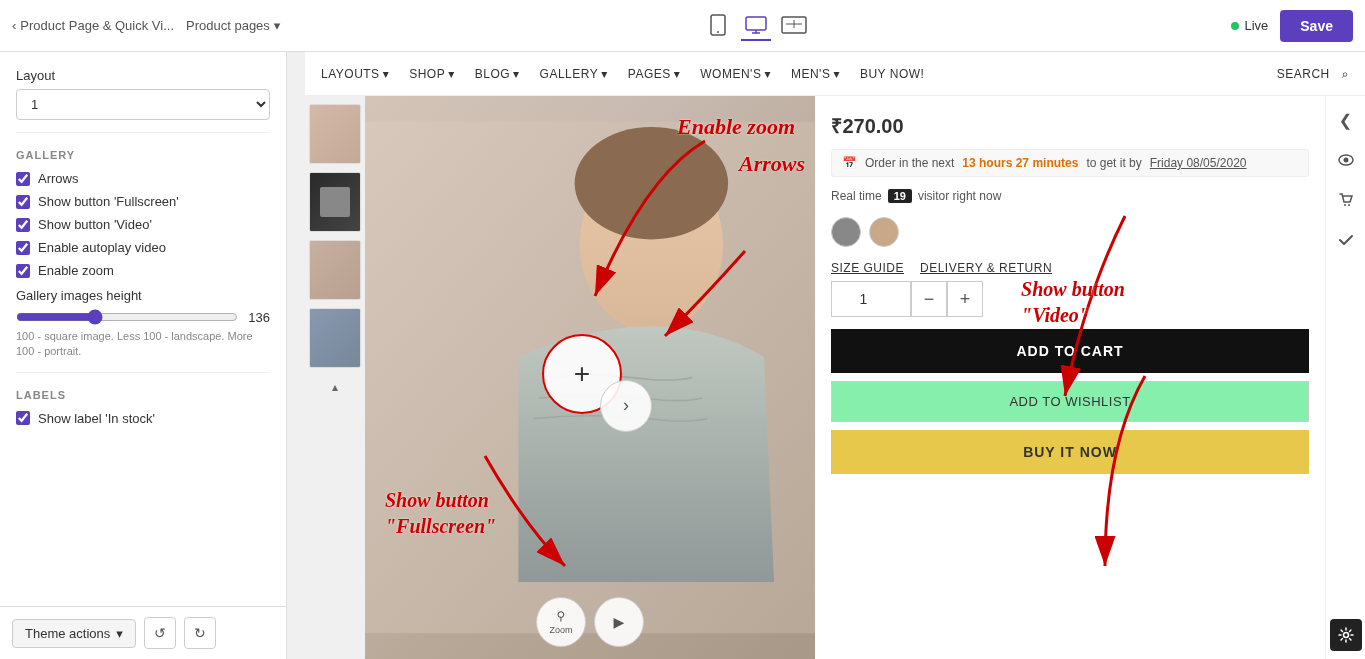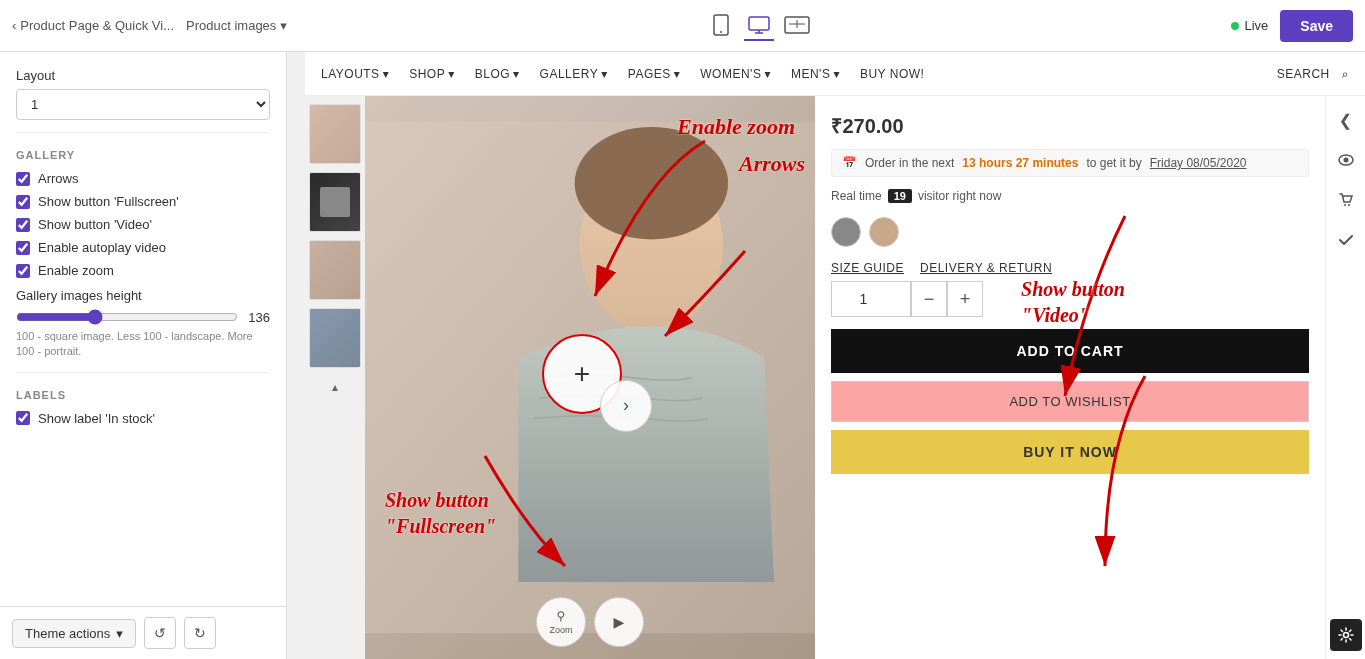--- a/index.html
+++ b/index.html
@@ -150,21 +150,21 @@
     .qty-btn {
       width: 36px; height: 36px; border: 1px solid #ccc; background: #fff;
       font-size: 18px; cursor: pointer; display: flex; align-items: center; justify-content: center; color: #555;
     }
     .add-to-cart-btn {
       width: 100%; padding: 14px; background: #111; color: #fff;
       border: none; font-size: 14px; font-weight: 600; letter-spacing: 1px;
       cursor: pointer; margin-bottom: 8px; text-transform: uppercase;
     }
     .add-to-wishlist-btn {
-      width: 100%; padding: 12px; background: #fca5a5; color: #333;
+      width: 100%; padding: 12px; background: #86efac; color: #333;
       border: 1px solid #ccc; font-size: 13px; cursor: pointer; margin-bottom: 8px;
       text-transform: uppercase; letter-spacing: 0.5px;
     }
     .buy-now-btn {
       width: 100%; padding: 14px; background: #e8c84a; color: #333;
       border: none; font-size: 14px; font-weight: 600; letter-spacing: 1px;
       cursor: pointer; text-transform: uppercase;
     }
     .annotation-text {
       font-size: 20px; font-weight: 700; color: #cc0000; font-style: italic;
@@ -182,21 +182,21 @@
   </style>
 </head>
 <body>
 
 <div class="top-bar">
   <div class="back-btn">
     <span>‹</span>
     <span>Product Page &amp; Quick Vi...</span>
   </div>
   <div class="product-pages-btn">
-    <span>Product images</span>
+    <span>Product pages</span>
     <span>▾</span>
   </div>
   <div class="device-icons">
     <div class="device-icon">
       <svg width="18" height="22" viewBox="0 0 18 22" fill="none">
           <rect x="2" y="1" width="14" height="20" rx="2" stroke="#555" stroke-width="1.5"></rect>
           <circle cx="9" cy="18" r="1" fill="#555"></circle>
         </svg>
     </div>
     <div class="device-icon active">

